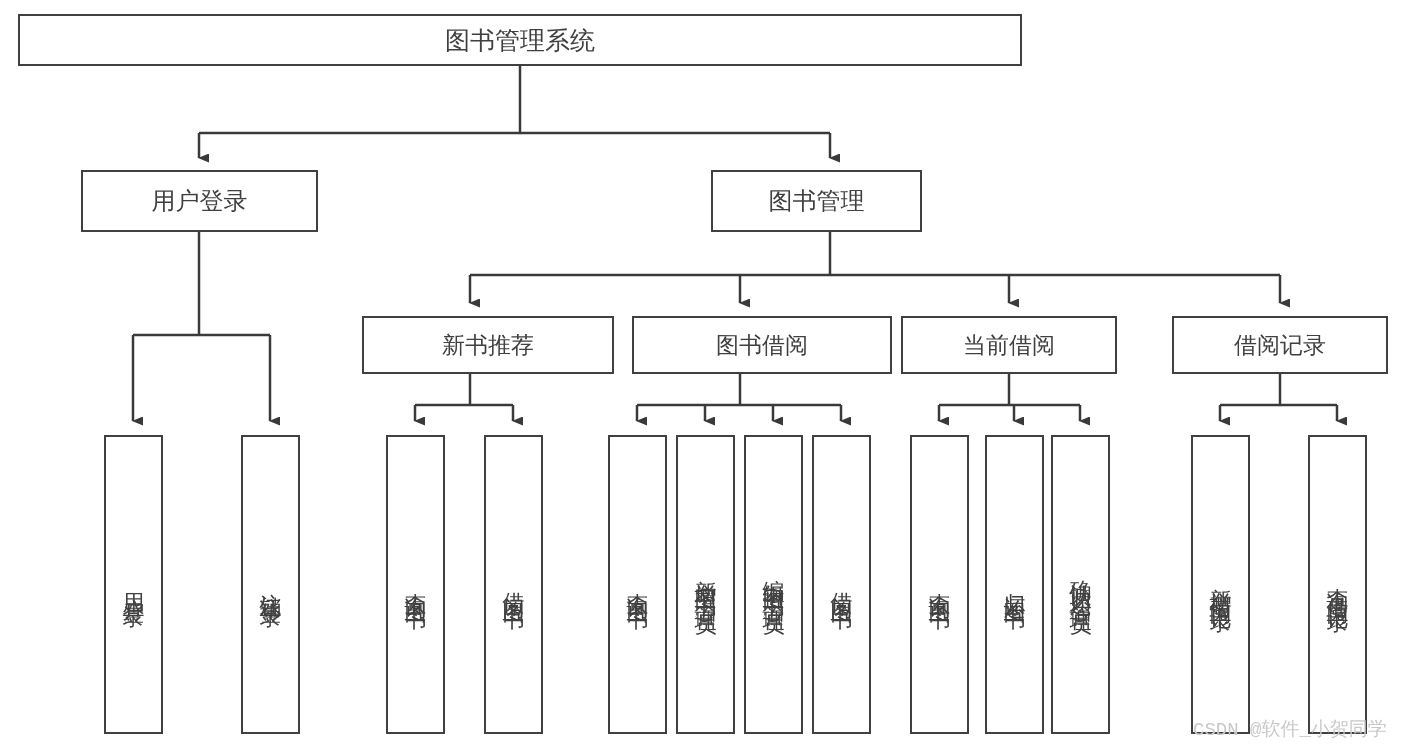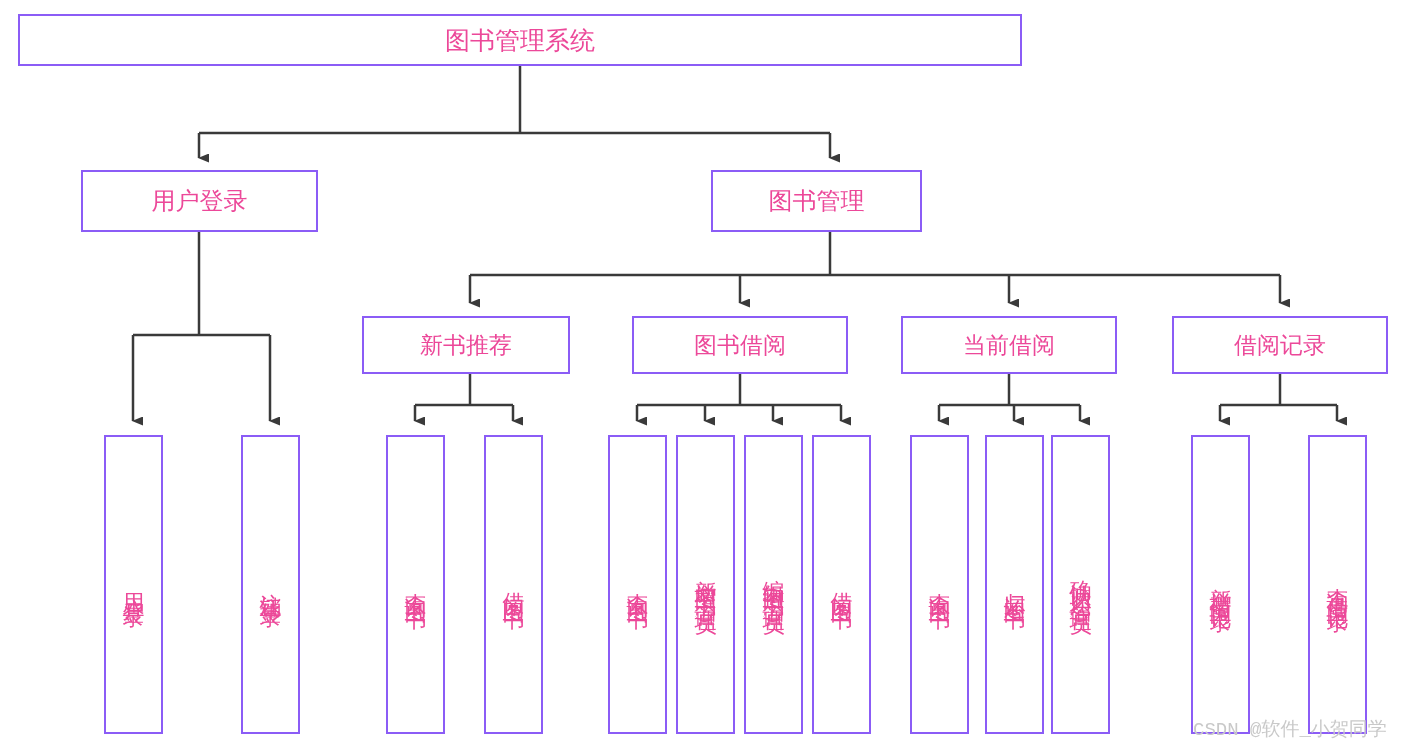--- a/index.html
+++ b/index.html
@@ -22,25 +22,25 @@
     left: 0;
     top: 0;
     width: 1405px;
     height: 747px;
     pointer-events: none;
   }
   .node {
     position: absolute;
     box-sizing: border-box;
     background: #ffffff;
-    border: 2px solid #8b5cf6;
+    border: 2px solid #404040;
     display: flex;
     align-items: center;
     justify-content: center;
-    color: #ec4899;
+    color: #404040;
   }
   .node .label {
     display: block;
     text-align: center;
     line-height: 1.15;
     white-space: nowrap;
   }
   .node.root .label { font-size: 25px; }
   .node.level2 .label { font-size: 24px; }
   .node.level3 .label { font-size: 23px; }
@@ -123,24 +123,24 @@
     <span class="label">图书管理系统</span>
   </div>
 
   <div class="node level2" style="left:81px; top:170px; width:237px; height:62px;">
     <span class="label">用户登录</span>
   </div>
   <div class="node level2" style="left:711px; top:170px; width:211px; height:62px;">
     <span class="label">图书管理</span>
   </div>
 
-  <div class="node level3" style="left:362px; top:316px; width:208px; height:58px;">
+  <div class="node level3" style="left:362px; top:316px; width:252px; height:58px;">
     <span class="label">新书推荐</span>
   </div>
-  <div class="node level3" style="left:632px; top:316px; width:216px; height:58px;">
+  <div class="node level3" style="left:632px; top:316px; width:260px; height:58px;">
     <span class="label">图书借阅</span>
   </div>
   <div class="node level3" style="left:1172px; top:316px; width:216px; height:58px;">
     <span class="label">借阅记录</span>
   </div>
   <div class="node level3" style="left:901px; top:316px; width:216px; height:58px;">
     <span class="label">当前借阅</span>
   </div>
 
   <div class="node leaf" style="left:104px; top:435px; width:59px; height:299px;">

